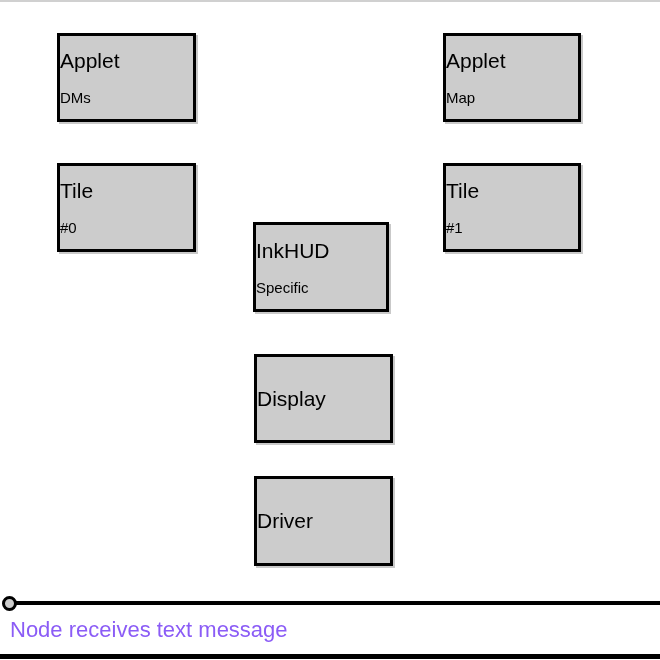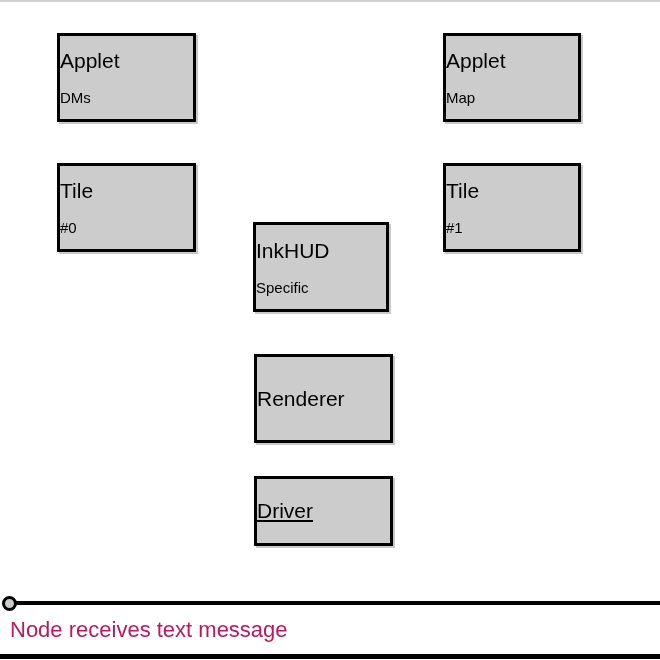--- a/index.html
+++ b/index.html
@@ -50,42 +50,42 @@
     margin-top: 16px;
   }
   .box-sub:empty { display: none; }
 
   .box-applet-dms { left: 57px;  top: 33px;  width: 139px; height: 89px; }
   .box-applet-map { left: 443px; top: 33px;  width: 138px; height: 89px; }
   .box-tile-0     { left: 57px;  top: 163px; width: 139px; height: 89px; }
   .box-tile-1     { left: 443px; top: 163px; width: 138px; height: 89px; }
   .box-inkhud     { left: 253px; top: 222px; width: 136px; height: 90px; }
   .box-renderer   { left: 254px; top: 354px; width: 139px; height: 89px; }
-  .box-driver     { left: 254px; top: 476px; width: 139px; height: 70px; text-decoration: underline; }
+  .box-driver     { left: 254px; top: 476px; width: 139px; height: 90px; }
 
   .timeline-line {
     position: absolute;
     left: 8px; right: 0; top: 601px;
     height: 4px;
     background: #000000;
   }
   .timeline-dot {
     position: absolute;
     left: 2px; top: 596px;
     width: 9px; height: 9px;
     background: #cccccc;
     border: 3px solid #000000;
     border-radius: 50%;
   }
   .timeline-label {
     position: absolute;
     left: 10px; top: 617px;
     font-size: 22px;
     line-height: 26px;
-    color: #be185d;
+    color: #8b5cf6;
     white-space: nowrap;
   }
 </style>
 </head>
 <body>
 
 <div class="page">
 
   <div class="top-line"></div>
 
@@ -108,21 +108,21 @@
     <div class="box-title">Tile</div>
     <div class="box-sub">#1</div>
   </div>
 
   <div class="box box-inkhud">
     <div class="box-title">InkHUD</div>
     <div class="box-sub">Specific</div>
   </div>
 
   <div class="box box-renderer">
-    <div class="box-title">Renderer</div>
+    <div class="box-title">Display</div>
   </div>
 
   <div class="box box-driver">
     <div class="box-title">Driver</div>
   </div>
 
   <div class="timeline-line"></div>
   <div class="timeline-dot"></div>
   <div class="timeline-label">Node receives text message</div>
 

